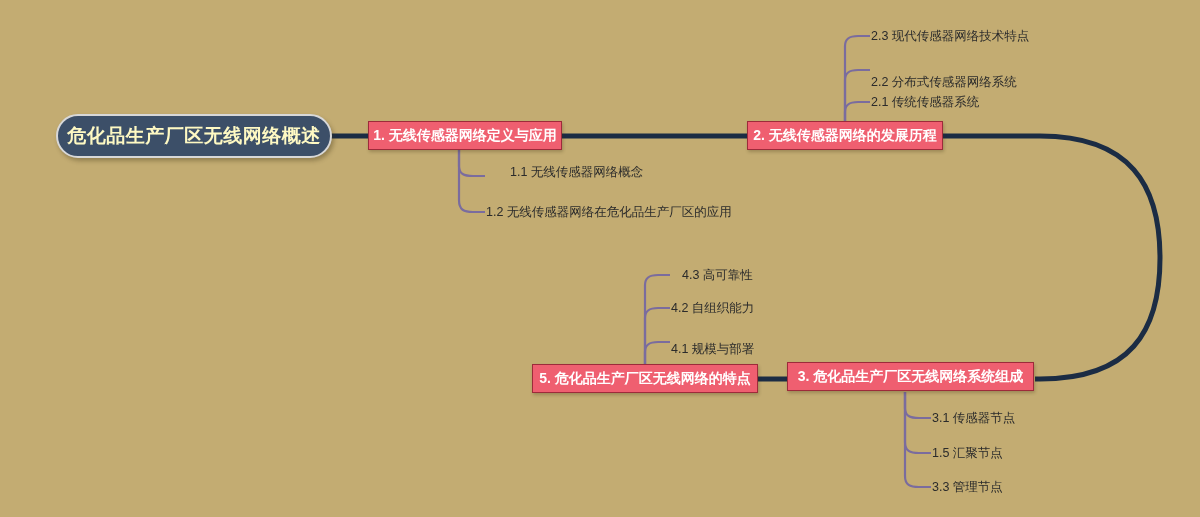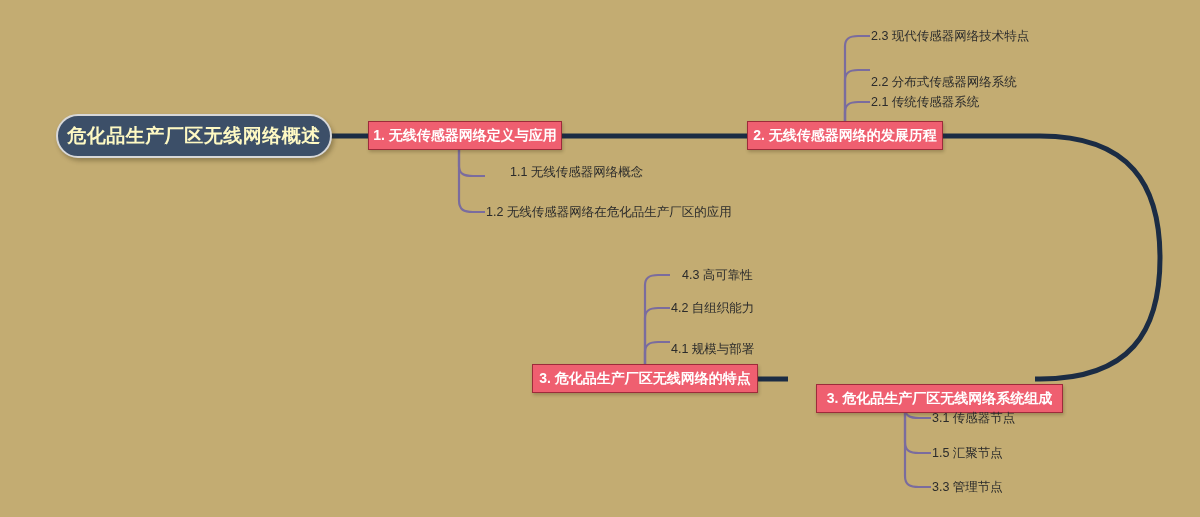--- a/index.html
+++ b/index.html
@@ -121,36 +121,36 @@
   <div class="leaf-label" style="left:871px; top:30px;">
     <span>2.3 现代传感器网络技术特点</span>
   </div>
   <div class="leaf-label" style="left:871px; top:76px;">
     <span>2.2 分布式传感器网络系统</span>
   </div>
   <div class="leaf-label" style="left:871px; top:96px;">
     <span>2.1 传统传感器系统</span>
   </div>
 
-  <div class="node branch-node" style="left:787px; top:384px; width:247px; height:29px;margin-left:29px;">
+  <div class="node branch-node" style="left:787px; top:362px; width:247px; height:29px;">
     <span>3. 危化品生产厂区无线网络系统组成</span>
   </div>
 
   <div class="leaf-label" style="left:932px; top:412px;">
     <span>3.1 传感器节点</span>
   </div>
   <div class="leaf-label" style="left:932px; top:447px;">
     <span>1.5 汇聚节点</span>
   </div>
   <div class="leaf-label" style="left:932px; top:481px;">
     <span>3.3 管理节点</span>
   </div>
 
   <div class="node branch-node" style="left:532px; top:364px; width:226px; height:29px;">
-    <span>3. 危化品生产厂区无线网络的特点</span>
+    <span>5. 危化品生产厂区无线网络的特点</span>
   </div>
 
   <div class="leaf-label" style="left:671px; top:269px;margin-left:11px;">
     <span>4.3 高可靠性</span>
   </div>
   <div class="leaf-label" style="left:671px; top:302px;">
     <span>4.2 自组织能力</span>
   </div>
   <div class="leaf-label" style="left:671px; top:336px;margin-top:7px;">
     <span>4.1 规模与部署</span>

